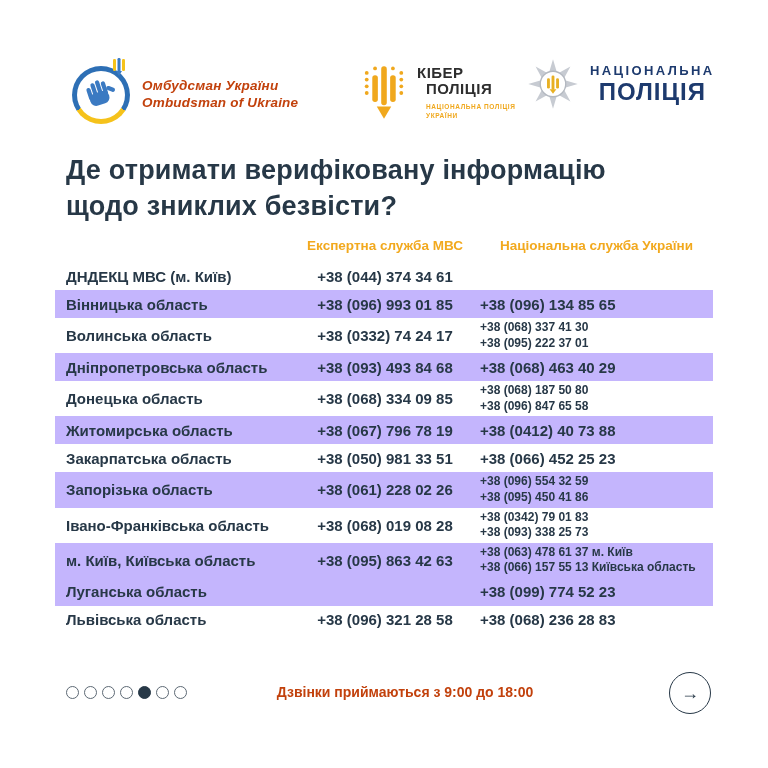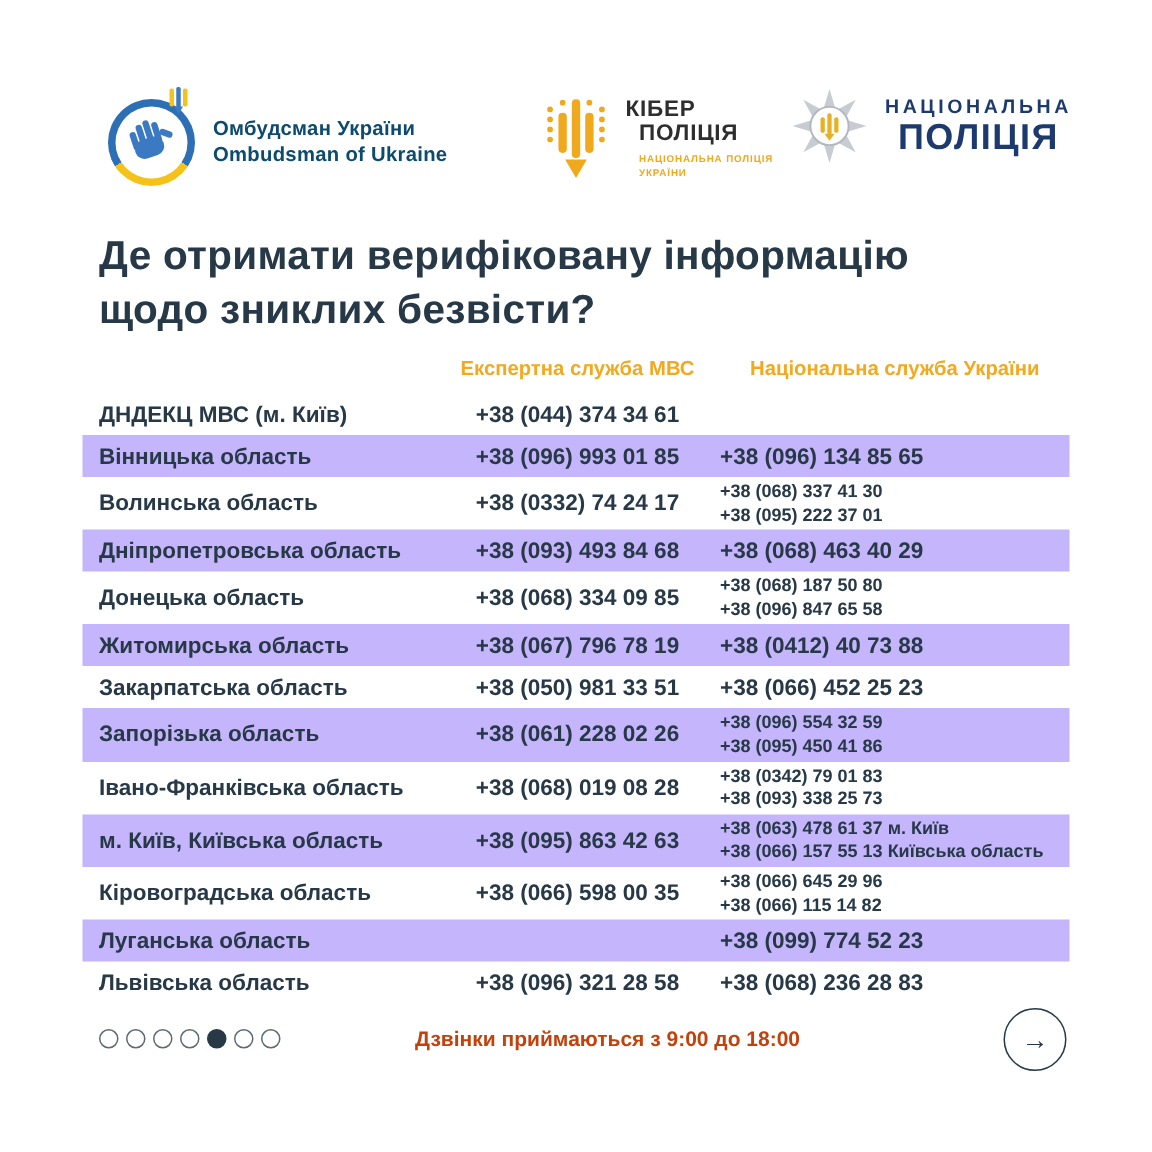--- a/index.html
+++ b/index.html
@@ -9,21 +9,21 @@
     color:#273847;
   }
   
   .logo-block{position:absolute;display:flex;align-items:center;}
   #logo-ombudsman{left:72px;top:66px;}
   .omb-ring{width:58px;height:58px;border-radius:50%;position:relative;flex:0 0 auto;
     background:conic-gradient(#2d6fb5 0 123deg,#f5c21b 123deg 237deg,#2d6fb5 237deg 360deg);}
   .omb-ring .inner{position:absolute;left:5px;top:5px;width:48px;height:48px;border-radius:50%;background:#fff;
     display:flex;align-items:center;justify-content:center;}
   .omb-trident{position:absolute;right:4px;top:-8px;}
-  .omb-text{margin-left:12px;font-weight:bold;font-size:13.5px;line-height:1.25;color:#0c4a6e;letter-spacing:.2px;}
+  .omb-text{margin-left:12px;font-weight:bold;font-size:13.5px;line-height:1.25;color:#c2410c;letter-spacing:.2px;font-style:italic;}
   #logo-cyber{left:361px;top:64px;align-items:center;}
   .cyber-text{margin-left:10px;}
   .cyber-l1{font-weight:bold;font-size:15px;color:#2e2e2e;letter-spacing:.5px;line-height:1.05;}
   .cyber-l2{font-weight:bold;font-size:15px;color:#2e2e2e;letter-spacing:.5px;line-height:1.05;margin-left:9px;}
   .cyber-sub{margin-top:5px;margin-left:9px;font-size:6.5px;font-weight:bold;color:#f0a81d;letter-spacing:.6px;line-height:1.5;}
   #logo-natpolice{left:527px;top:58px;text-align:center;}
   .np-text{margin-left:11px;}
   .np-l1{font-weight:bold;font-size:13px;letter-spacing:2.4px;color:#1d3a6e;line-height:1.1;}
   .np-l2{font-weight:900;font-size:24px;letter-spacing:1px;color:#1d3a6e;line-height:1.05;}
   
@@ -208,28 +208,20 @@
       </div>
     </div>
     <div class="t-row shaded tall">
       <div class="cell region">м. Київ, Київська область</div>
       <div class="cell mvs">+38 (095) 863 42 63</div>
       <div class="cell police small">
         <div>+38 (063) 478 61 37 м. Київ</div>
         <div>+38 (066) 157 55 13 Київська область</div>
       </div>
     </div>
-    <div class="t-row tall">
-      <div class="cell region">Кіровоградська область</div>
-      <div class="cell mvs">+38 (066) 598 00 35</div>
-      <div class="cell police small">
-        <div>+38 (066) 645 29 96</div>
-        <div>+38 (066) 115 14 82</div>
-      </div>
-    </div>
     <div class="t-row shaded">
       <div class="cell region">Луганська область</div>
       <div class="cell mvs"></div>
       <div class="cell police">
         <div>+38 (099) 774 52 23</div>
       </div>
     </div>
     <div class="t-row">
       <div class="cell region">Львівська область</div>
       <div class="cell mvs">+38 (096) 321 28 58</div>

